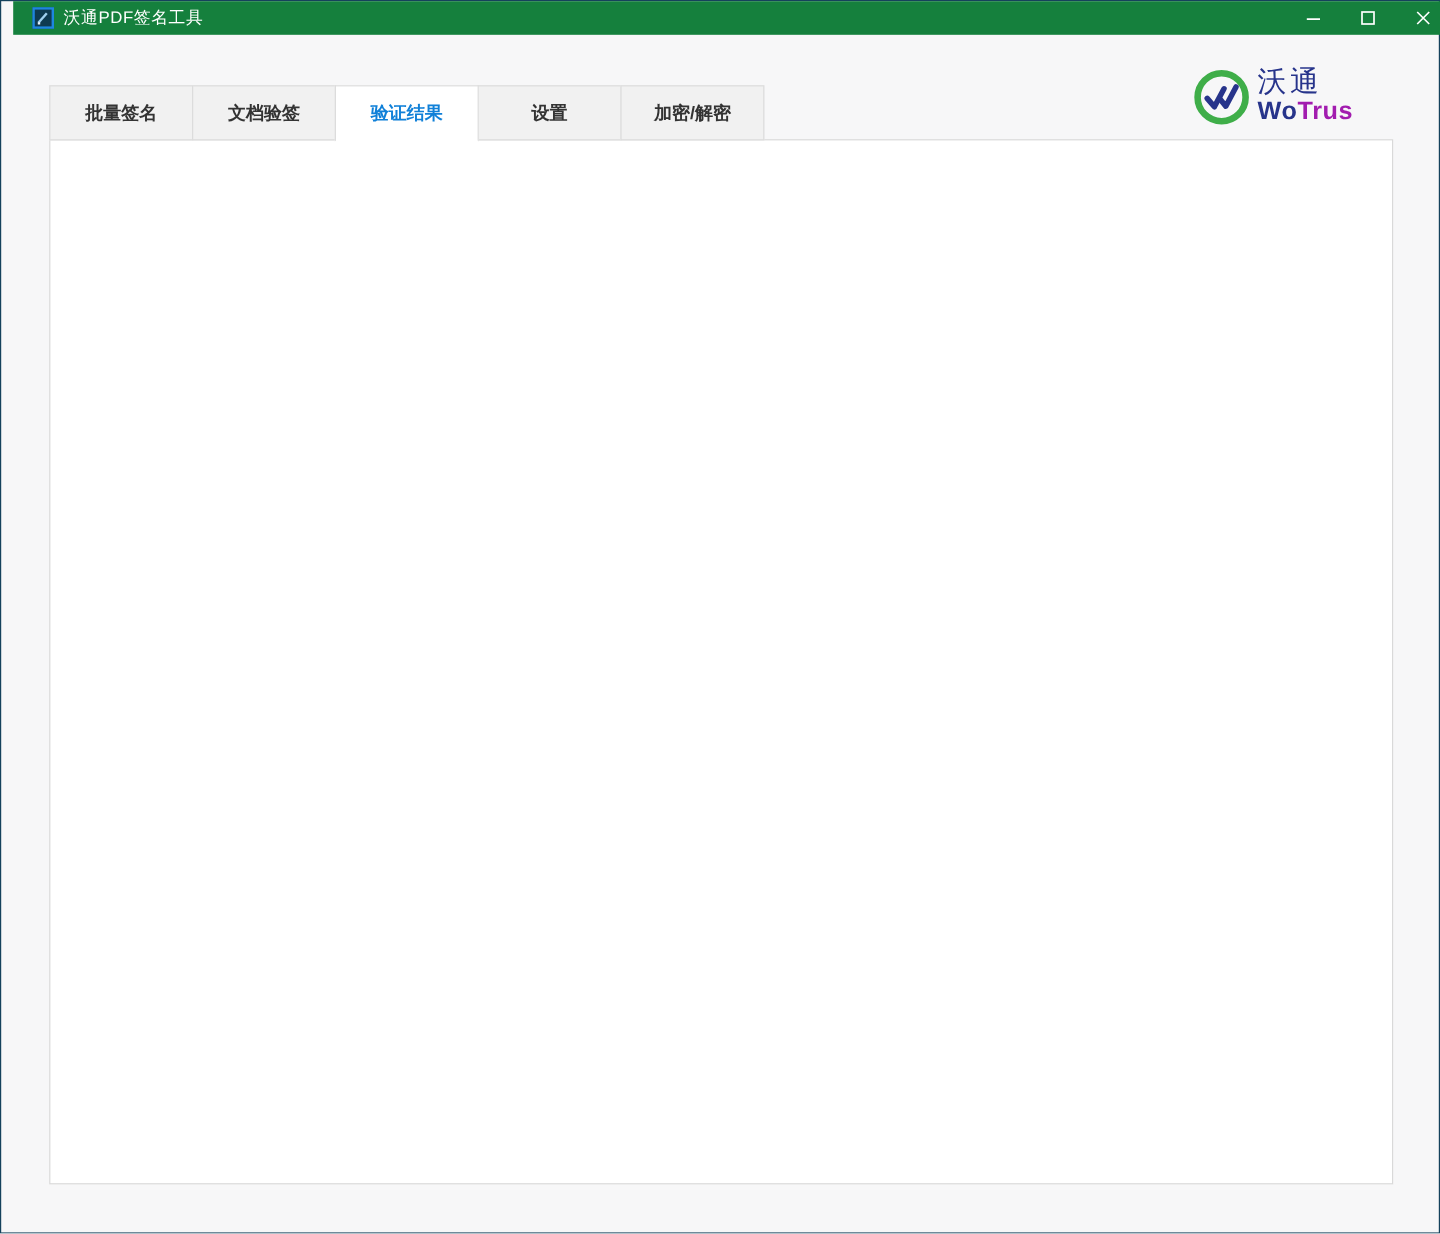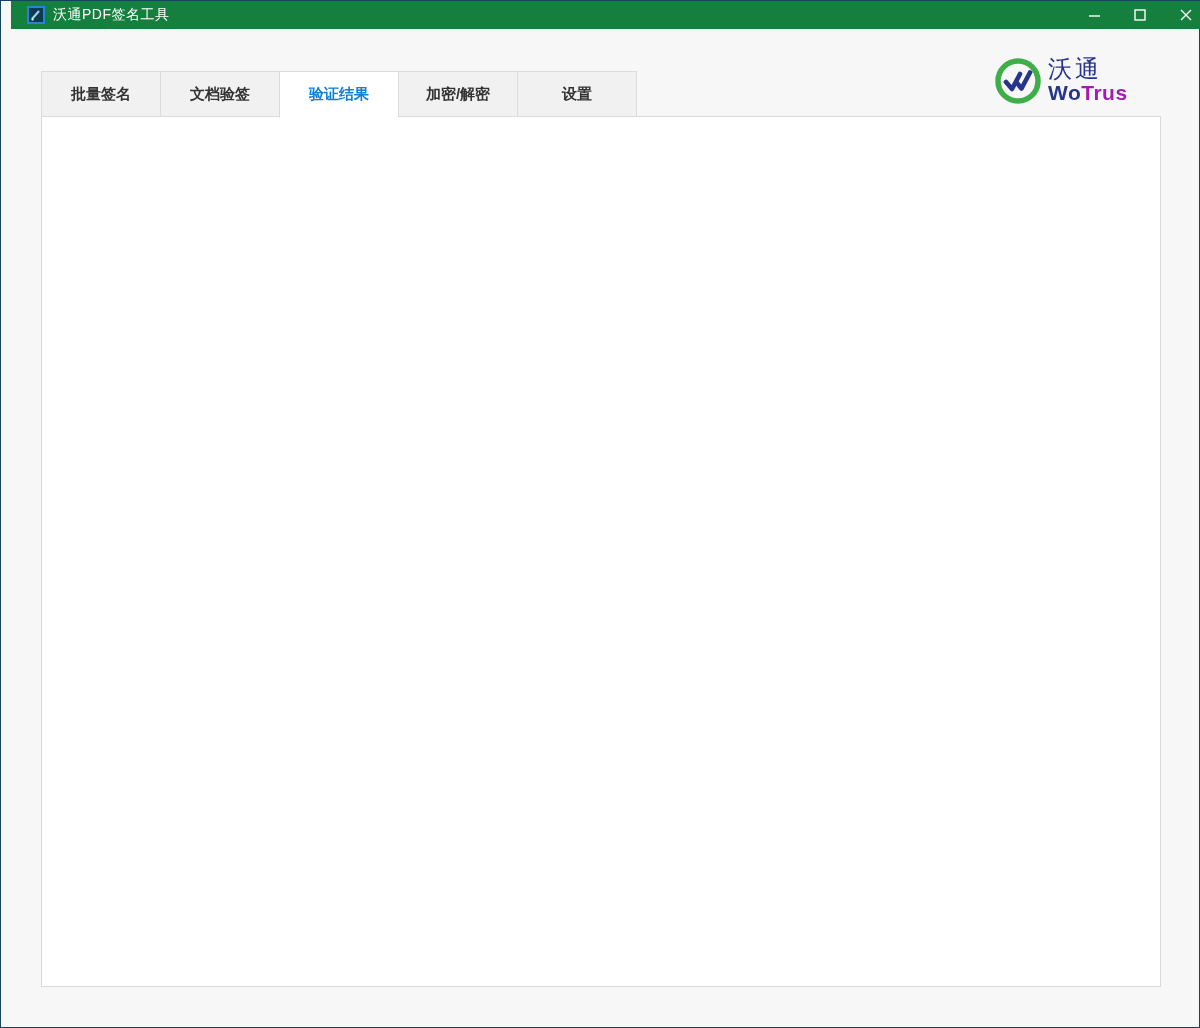--- a/index.html
+++ b/index.html
@@ -214,22 +214,22 @@
             <path d="M1 1 L11 11 M11 1 L1 11" stroke="#ffffff" stroke-width="1.4"></path>
           </svg>
       </div>
     </div>
   </div>
 
   <div class="tabs">
     <div class="tab">批量签名</div>
     <div class="tab">文档验签</div>
     <div class="tab active">验证结果</div>
+    <div class="tab">设置</div>
     <div class="tab">加密/解密</div>
-    <div class="tab">设置</div>
   </div>
 
   <div class="logo">
     <svg width="48" height="48" viewBox="0 0 48 48">
       <circle cx="24" cy="24" r="20" fill="none" stroke="#3fae49" stroke-width="5.5"></circle>
       <path d="M12 25 L18 32 L26 17" fill="none" stroke="#27348b" stroke-width="4.6" stroke-linecap="round" stroke-linejoin="round"></path>
       <path d="M23 26 L27.5 31.5 L36 15.5" fill="none" stroke="#27348b" stroke-width="4.6" stroke-linecap="round" stroke-linejoin="round"></path>
     </svg>
     <div class="logo-text">
       <span class="logo-cn">沃通</span>

